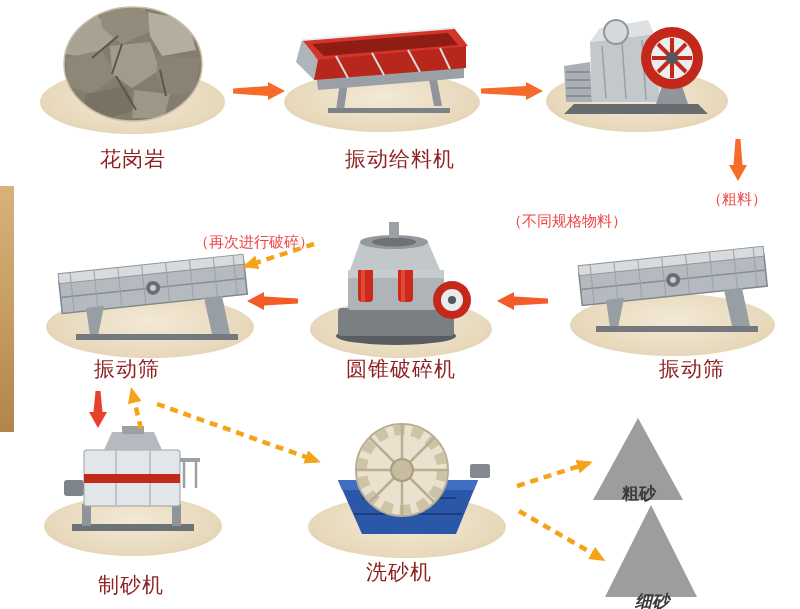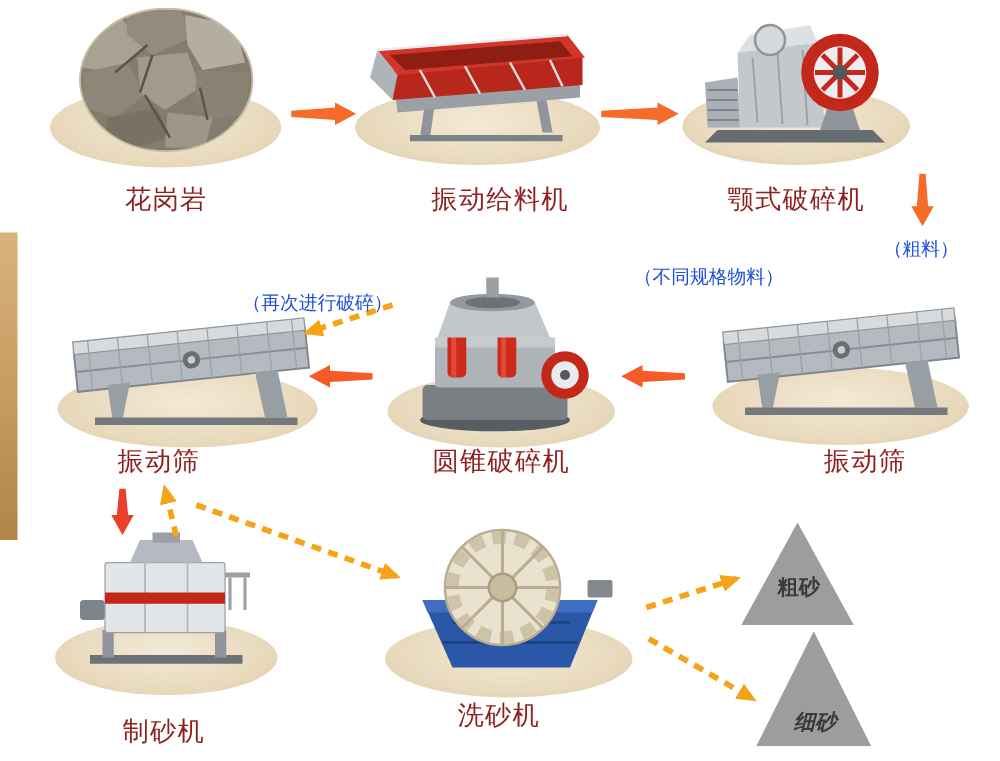--- a/index.html
+++ b/index.html
@@ -12,25 +12,25 @@
     background:radial-gradient(ellipse at 50% 42%, #f3e9d6 0%, #e8d9bc 65%, #ddc9a4 100%);
   }
   .machine{position:absolute;}
   .machine svg{display:block;width:100%;height:100%;}
   .node-label{
     position:absolute;transform:translateX(-50%);
     font-size:21px;font-weight:400;color:#8d1f1f;white-space:nowrap;letter-spacing:1px;
   }
   .annotation{
     position:absolute;transform:translateX(-50%);
-    font-size:15px;color:#1d4ed8;white-space:nowrap;
+    font-size:15px;color:#ef4444;white-space:nowrap;
   }
   .tri-label{
     position:absolute;transform:translateX(-50%);
-    font-size:17px;font-weight:700;color:#3a3a3a;white-space:nowrap;
+    font-size:17px;font-weight:700;color:#3a3a3a;white-space:nowrap;margin-top:24px;
   }
   .edge-strip{
     position:absolute;left:0;top:186px;width:14px;height:246px;
     background:linear-gradient(180deg,#d8b27b 0%,#c59b60 55%,#b2844a 100%);
   }
   .overlay{position:absolute;left:0;top:0;pointer-events:none;}
   .triangle{position:absolute;}
   .triangle svg{display:block;width:100%;height:100%;}
 </style>
 </head>
@@ -212,21 +212,20 @@
 
     <path d="M314,244 L246,266" stroke="#f5a318" stroke-width="4.5" stroke-dasharray="8 6" fill="none" marker-end="url(#mgold)"></path>
     <path d="M141,429 L132,391" stroke="#f5a318" stroke-width="4.5" stroke-dasharray="8 6" fill="none" marker-end="url(#mgold)"></path>
     <path d="M157,404 L317,461" stroke="#f5a318" stroke-width="4.5" stroke-dasharray="8 6" fill="none" marker-end="url(#mgold)"></path>
     <path d="M517,486 L589,463" stroke="#f5a318" stroke-width="4.5" stroke-dasharray="8 6" fill="none" marker-end="url(#mgold)"></path>
     <path d="M519,511 L602,559" stroke="#f5a318" stroke-width="4.5" stroke-dasharray="8 6" fill="none" marker-end="url(#mgold)"></path>
   </svg>
 
   <div class="node-label" style="left:133px;top:145px;">花岗岩</div>
   <div class="node-label" style="left:383px;top:145px;margin-left:17px;">振动给料机</div>
-  <div class="node-label" style="left:637px;top:145px;">颚式破碎机</div>
   <div class="node-label" style="left:692px;top:355px;">振动筛</div>
   <div class="node-label" style="left:401px;top:355px;text-align:right;">圆锥破碎机</div>
   <div class="node-label" style="left:127px;top:355px;">振动筛</div>
   <div class="node-label" style="left:131px;top:571px;">制砂机</div>
   <div class="node-label" style="left:399px;top:558px;">洗砂机</div>
 
   <div class="annotation" style="left:737px;top:190px;">（粗料）</div>
   <div class="annotation" style="left:254px;top:233px;">（再次进行破碎）</div>
   <div class="annotation" style="left:567px;top:212px;">（不同规格物料）</div>
 

